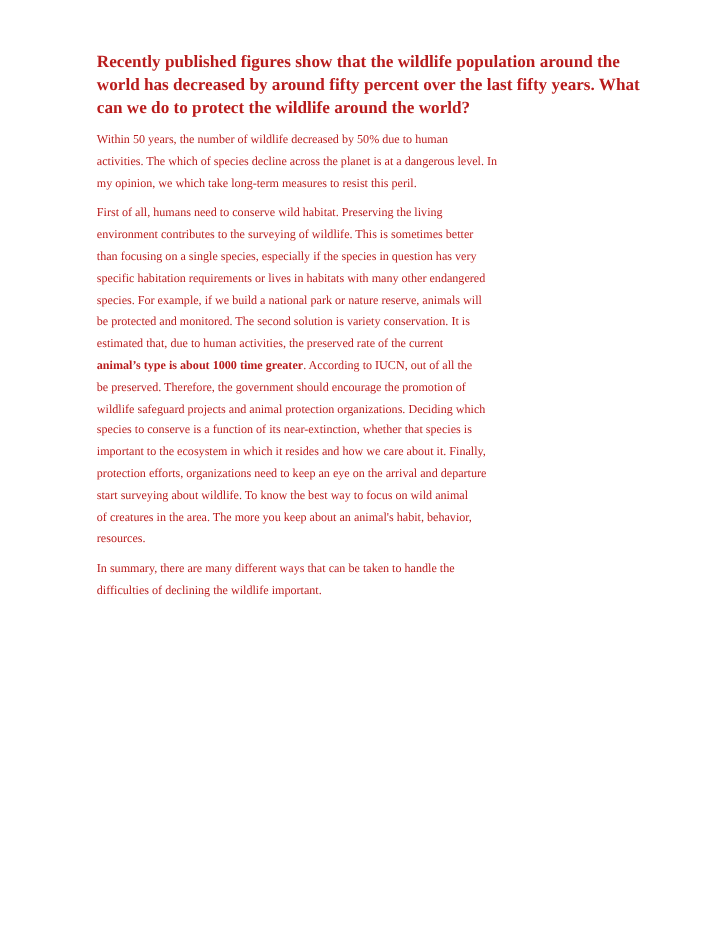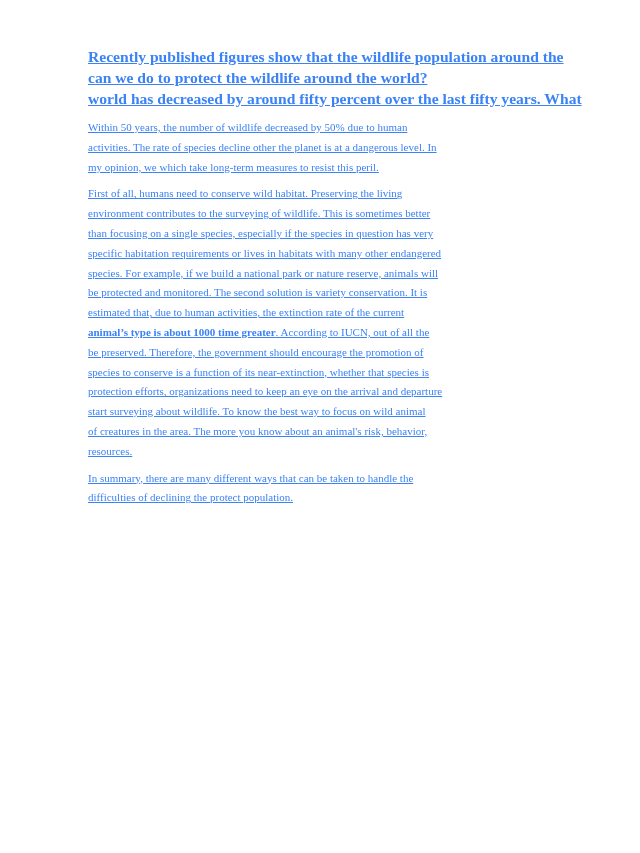--- a/index.html
+++ b/index.html
@@ -34,45 +34,47 @@
   .doc-line {
     white-space: nowrap;
   }
   .seg { font-weight: inherit; }
   .seg-bold { font-weight: bold; }
 </style>
 </head>
 <body>
 
 <div class="page">
-  <div class="content" style="color: #3b82f6; text-decoration: underline;">
+  <div class="content" style="color: #b91c1c;">
       <div class="doc-para bold">
         <div class="doc-line"><span class="seg">Recently published figures show that the wildlife population around the</span></div>
+        <div class="doc-line"><span class="seg">world has decreased by around fifty percent over the last fifty years. What</span></div>
         <div class="doc-line"><span class="seg">can we do to protect the wildlife around the world?</span></div>
-        <div class="doc-line"><span class="seg">world has decreased by around fifty percent over the last fifty years. What</span></div>
       </div>
       <div class="doc-para">
         <div class="doc-line"><span class="seg">Within 50 years, the number of wildlife decreased by 50% due to human</span></div>
-        <div class="doc-line"><span class="seg">activities. The rate of species decline other the planet is at a dangerous level. In</span></div>
+        <div class="doc-line"><span class="seg">activities. The which of species decline across the planet is at a dangerous level. In</span></div>
         <div class="doc-line"><span class="seg">my opinion, we which take long-term measures to resist this peril.</span></div>
       </div>
       <div class="doc-para">
         <div class="doc-line"><span class="seg">First of all, humans need to conserve wild habitat. Preserving the living</span></div>
         <div class="doc-line"><span class="seg">environment contributes to the surveying of wildlife. This is sometimes better</span></div>
         <div class="doc-line"><span class="seg">than focusing on a single species, especially if the species in question has very</span></div>
         <div class="doc-line"><span class="seg">specific habitation requirements or lives in habitats with many other endangered</span></div>
         <div class="doc-line"><span class="seg">species. For example, if we build a national park or nature reserve, animals will</span></div>
         <div class="doc-line"><span class="seg">be protected and monitored. The second solution is variety conservation. It is</span></div>
-        <div class="doc-line"><span class="seg">estimated that, due to human activities, the extinction rate of the current</span></div>
+        <div class="doc-line"><span class="seg">estimated that, due to human activities, the preserved rate of the current</span></div>
         <div class="doc-line"><span class="seg-bold">animal’s type is about 1000 time greater</span><span class="seg">. According to IUCN, out of all the</span></div>
         <div class="doc-line"><span class="seg">be preserved. Therefore, the government should encourage the promotion of</span></div>
+        <div class="doc-line"><span class="seg">wildlife safeguard projects and animal protection organizations. Deciding which</span></div>
         <div class="doc-line"><span class="seg">species to conserve is a function of its near-extinction, whether that species is</span></div>
+        <div class="doc-line"><span class="seg">important to the ecosystem in which it resides and how we care about it. Finally,</span></div>
         <div class="doc-line"><span class="seg">protection efforts, organizations need to keep an eye on the arrival and departure</span></div>
         <div class="doc-line"><span class="seg">start surveying about wildlife. To know the best way to focus on wild animal</span></div>
-        <div class="doc-line"><span class="seg">of creatures in the area. The more you know about an animal's risk, behavior,</span></div>
+        <div class="doc-line"><span class="seg">of creatures in the area. The more you keep about an animal's habit, behavior,</span></div>
         <div class="doc-line"><span class="seg">resources.</span></div>
       </div>
       <div class="doc-para">
         <div class="doc-line"><span class="seg">In summary, there are many different ways that can be taken to handle the</span></div>
-        <div class="doc-line"><span class="seg">difficulties of declining the protect population.</span></div>
+        <div class="doc-line"><span class="seg">difficulties of declining the wildlife important.</span></div>
       </div>
     </div>
 </div>
 
 </body></html>

